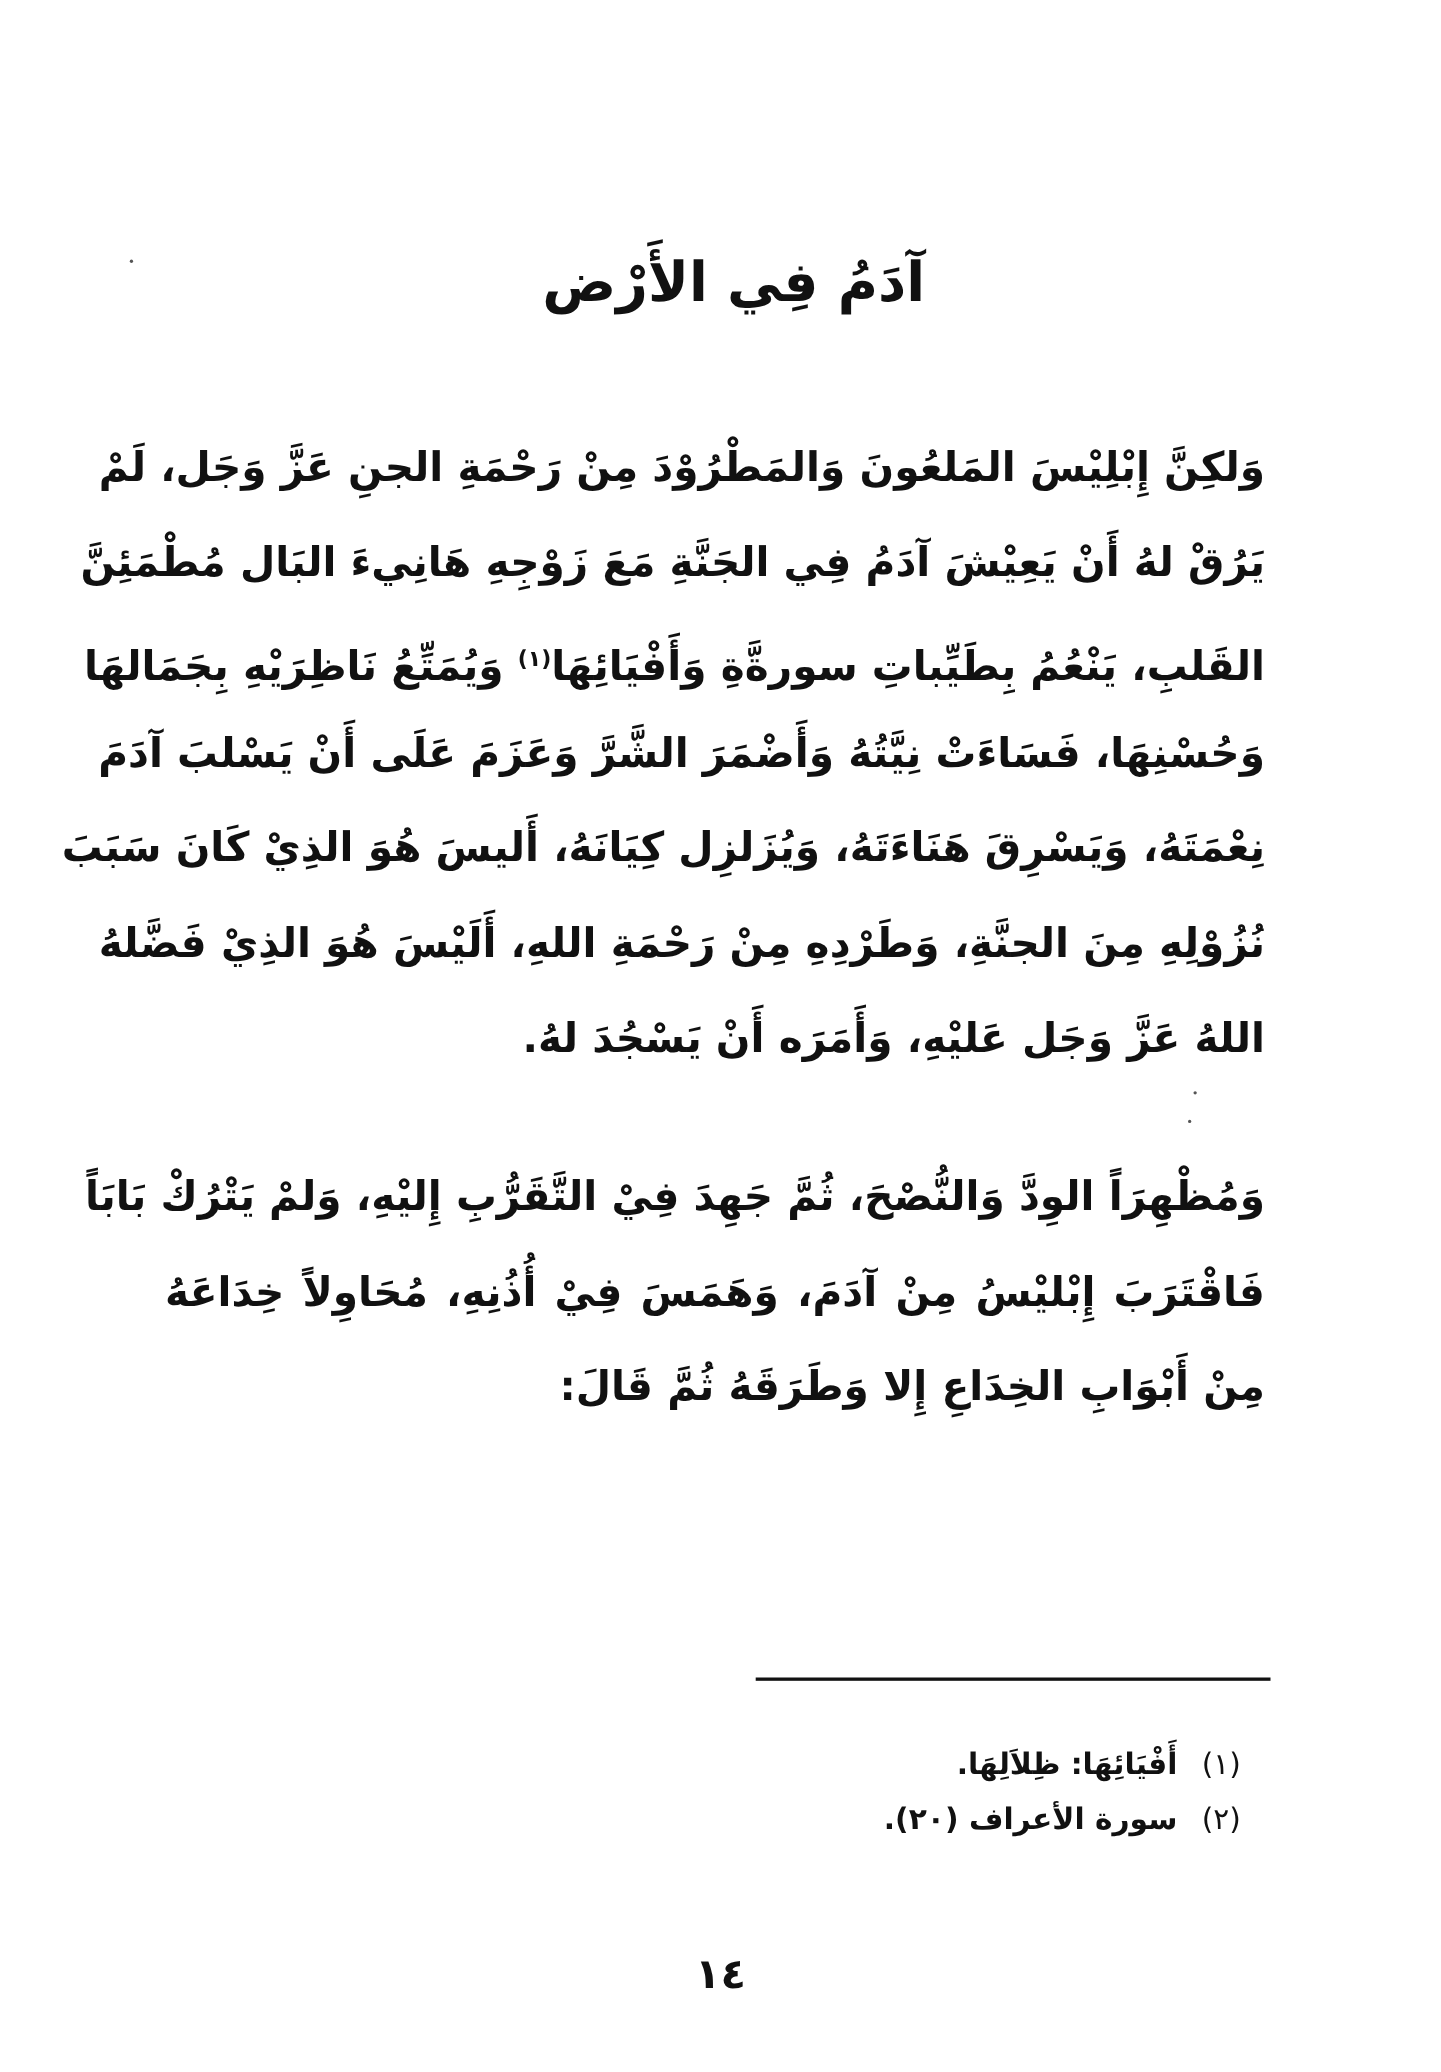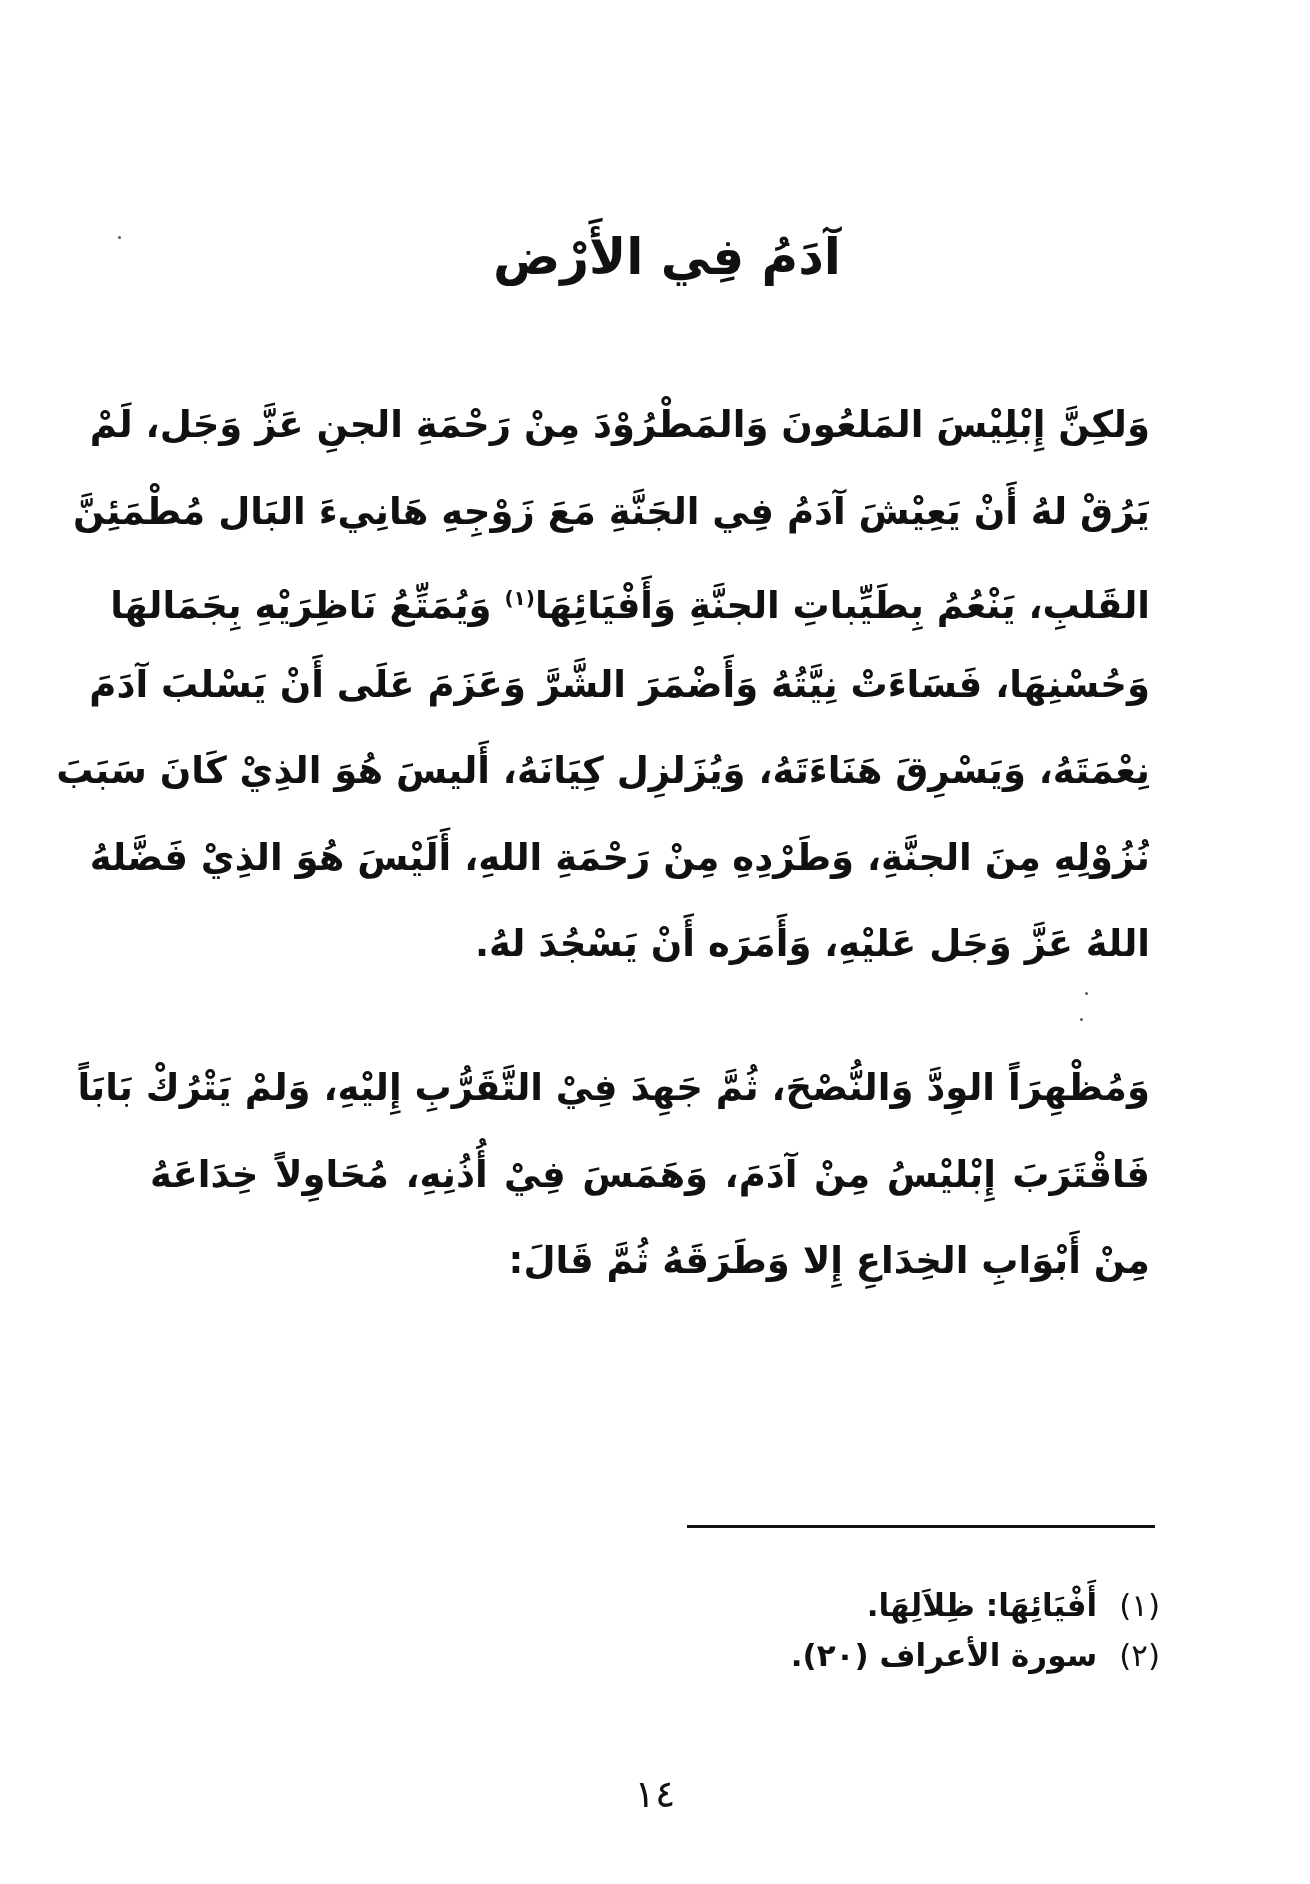--- a/index.html
+++ b/index.html
@@ -73,64 +73,64 @@
       position: absolute;
       top: 1525px;
       left: 687px;
       width: 468px;
       height: 0;
       border-top: 3px solid #111111;
     }
     .footnotes {
       position: absolute;
       top: 1580px;
-      left: 700px;
+      left: 668px;
       width: 460px;
       direction: rtl;
-      font-size: 31px;
+      font-size: 27px;
       font-weight: bold;
       line-height: 50px;
     }
     .footnote {
       display: block;
       white-space: nowrap;
     }
     .fn-num {
       display: inline-block;
       margin-left: 22px;
       font-weight: normal;
     }
     .page-number {
       position: absolute;
       top: 1772px;
       left: 600px;
       width: 110px;
       text-align: center;
       font-size: 38px;
-      font-weight: normal;
+      font-weight: bold;
       direction: rtl;
     }
     .speck {
       position: absolute;
       width: 3px; height: 3px;
       background: #555;
       border-radius: 50%;
     }
   </style>
 </head>
 <body>
 
 <div class="page">
 
   <div class="title">آدَمُ فِي الأَرْض</div>
 
   <div class="body-text para1">
     <span class="line">وَلكِنَّ إِبْلِيْسَ المَلعُونَ وَالمَطْرُوْدَ مِنْ رَحْمَةِ الجنِ عَزَّ وَجَل، لَمْ</span>
     <span class="line">يَرُقْ لهُ أَنْ يَعِيْشَ آدَمُ فِي الجَنَّةِ مَعَ زَوْجِهِ هَانِيءَ البَال مُطْمَئِنَّ</span>
-    <span class="line"><span>القَلبِ، يَنْعُمُ بِطَيِّباتِ الجنَّةِ وَأَفْيَائِهَا</span><span class="sup">(١)</span> <span>وَيُمَتِّعُ نَاظِرَيْهِ بِجَمَالهَا</span></span>
+    <span class="line"><span>القَلبِ، يَنْعُمُ بِطَيِّباتِ سورةَّةِ وَأَفْيَائِهَا</span><span class="sup">(١)</span> <span>وَيُمَتِّعُ نَاظِرَيْهِ بِجَمَالهَا</span></span>
     <span class="line">وَحُسْنِهَا، فَسَاءَتْ نِيَّتُهُ وَأَضْمَرَ الشَّرَّ وَعَزَمَ عَلَى أَنْ يَسْلبَ آدَمَ</span>
     <span class="line">نِعْمَتَهُ، وَيَسْرِقَ هَنَاءَتَهُ، وَيُزَلزِل كِيَانَهُ، أَليسَ هُوَ الذِيْ كَانَ سَبَبَ</span>
     <span class="line">نُزُوْلِهِ مِنَ الجنَّةِ، وَطَرْدِهِ مِنْ رَحْمَةِ اللهِ، أَلَيْسَ هُوَ الذِيْ فَضَّلهُ</span>
     <span class="line last">اللهُ عَزَّ وَجَل عَليْهِ، وَأَمَرَه أَنْ يَسْجُدَ لهُ.</span>
   </div>
 
   <div class="body-text para2">
     <span class="line">وَمُظْهِرَاً الوِدَّ وَالنُّصْحَ، ثُمَّ جَهِدَ فِيْ التَّقَرُّبِ إِليْهِ، وَلمْ يَتْرُكْ بَابَاً</span>
     <span class="line">فَاقْتَرَبَ إِبْليْسُ مِنْ آدَمَ، وَهَمَسَ فِيْ أُذُنِهِ، مُحَاوِلاً خِدَاعَهُ</span>
     <span class="line last">مِنْ أَبْوَابِ الخِدَاعِ إِلا وَطَرَقَهُ ثُمَّ قَالَ:</span>

